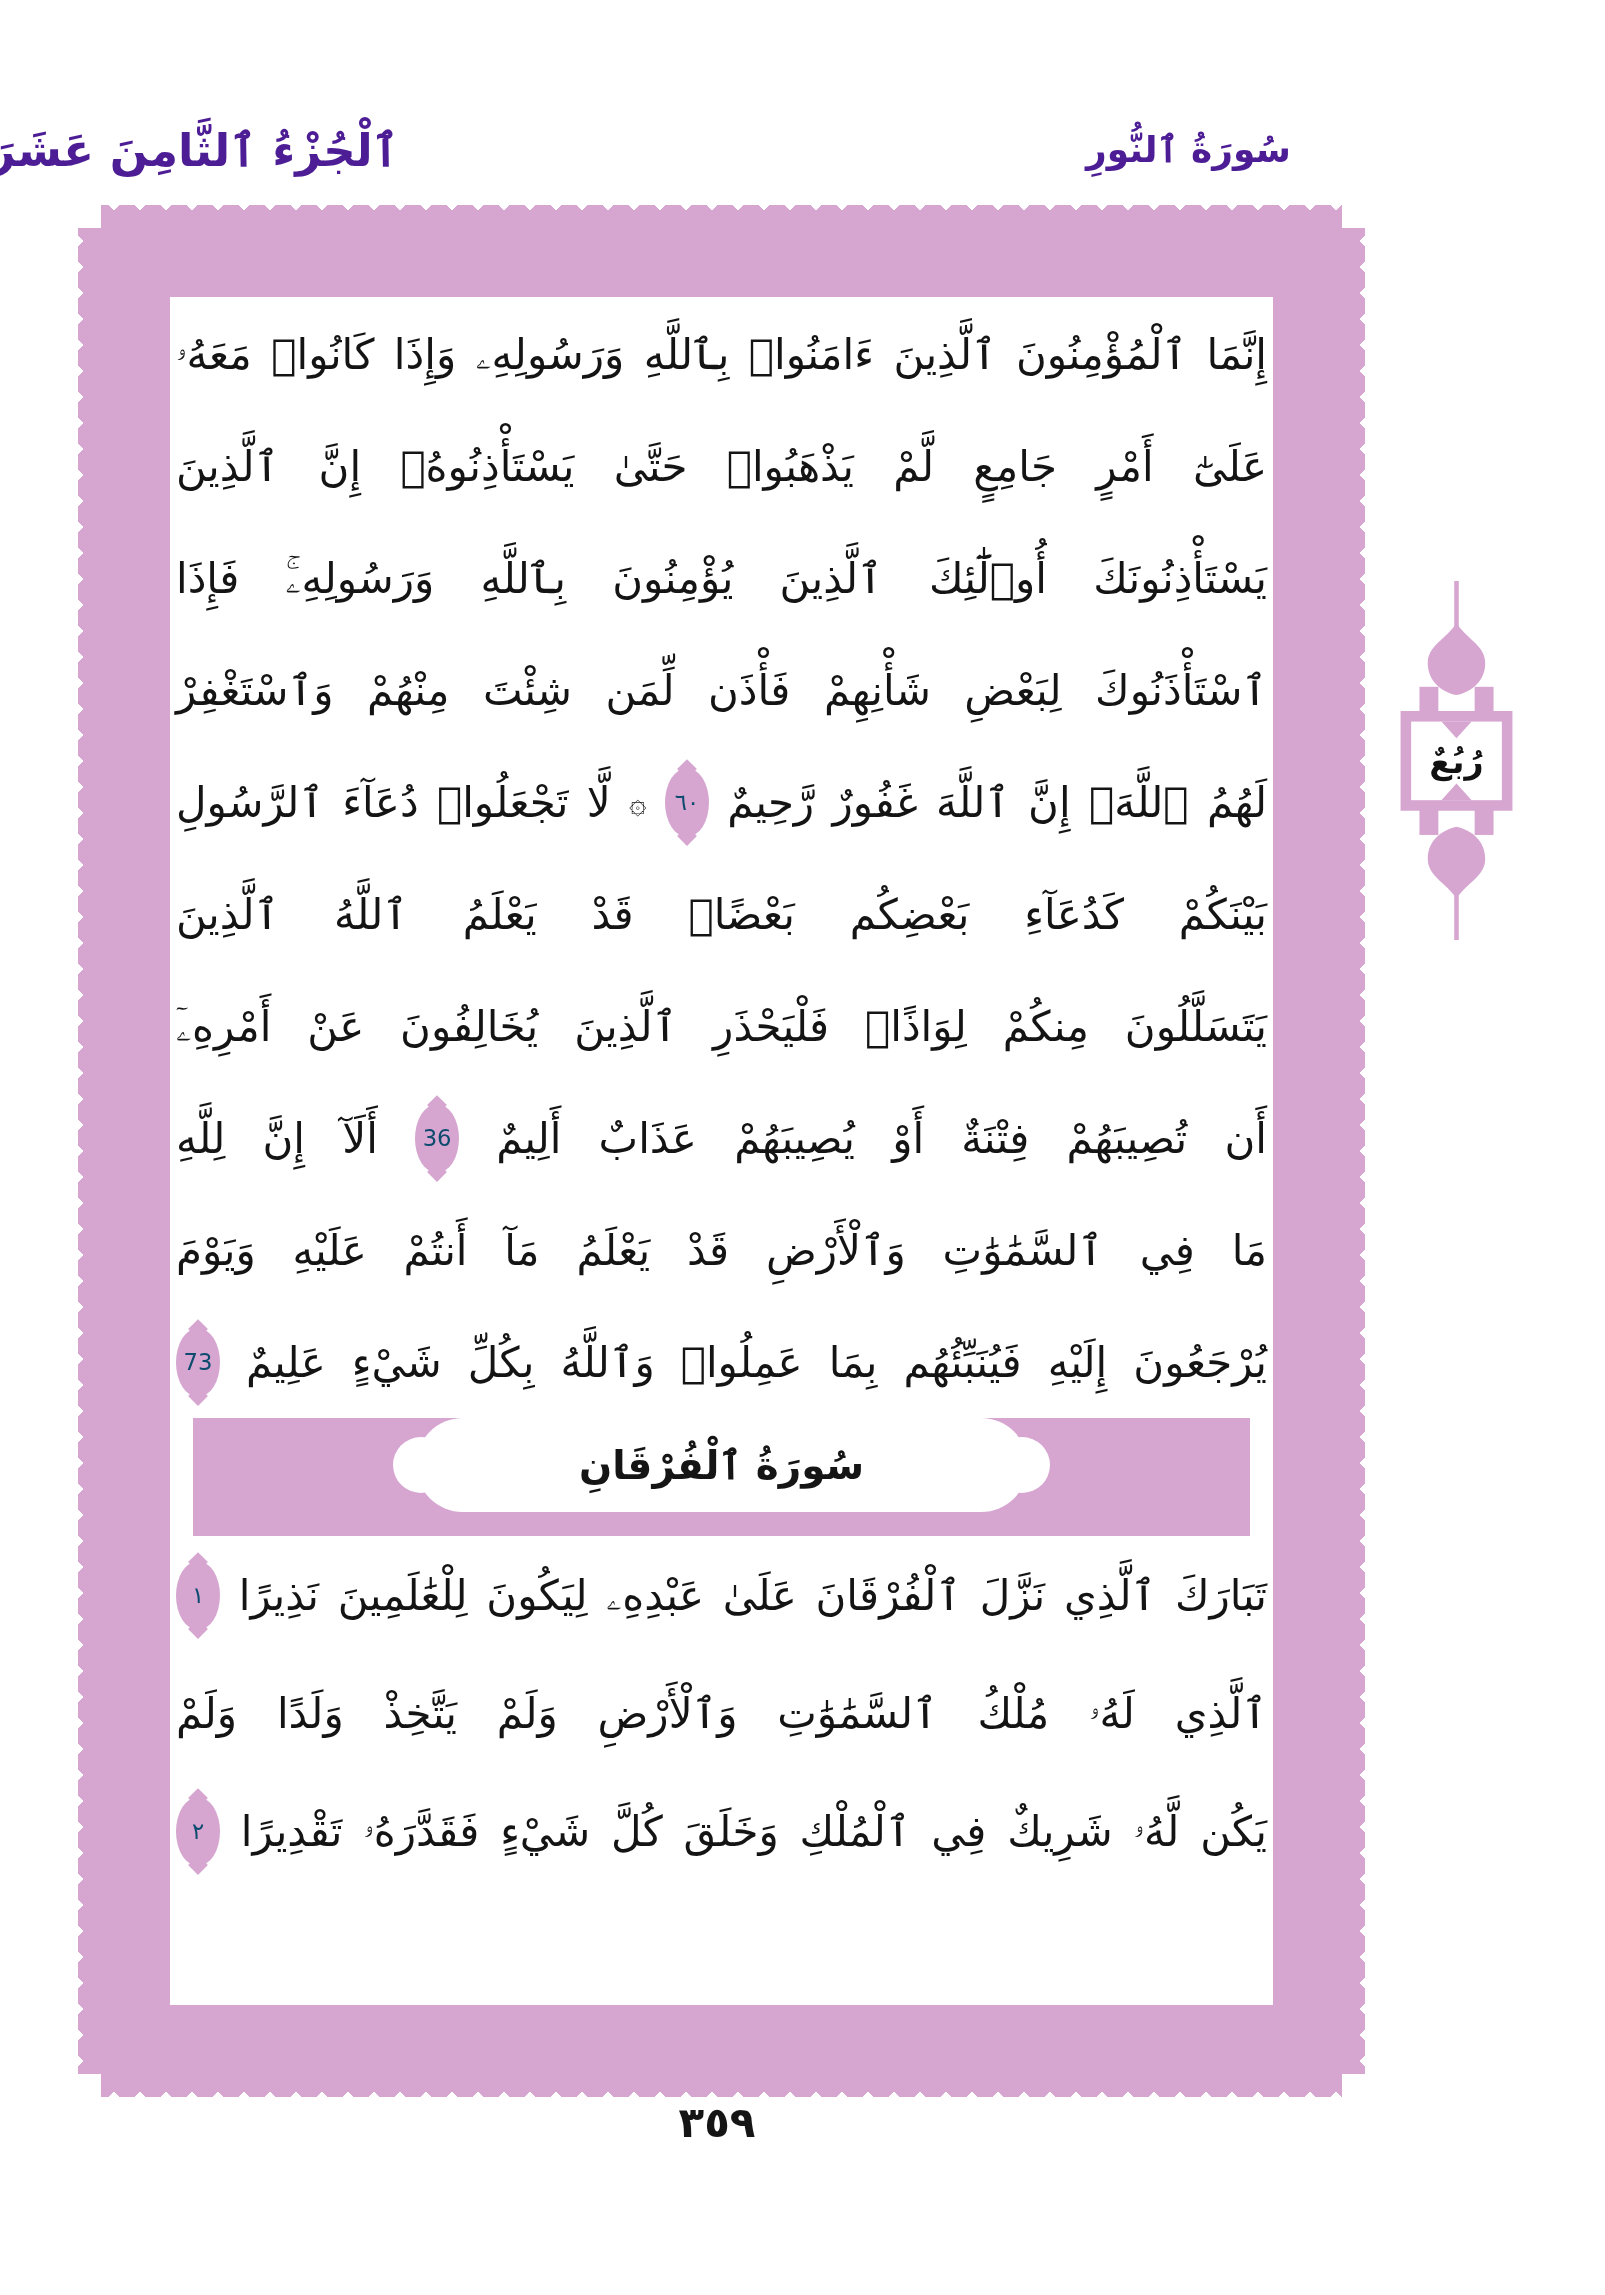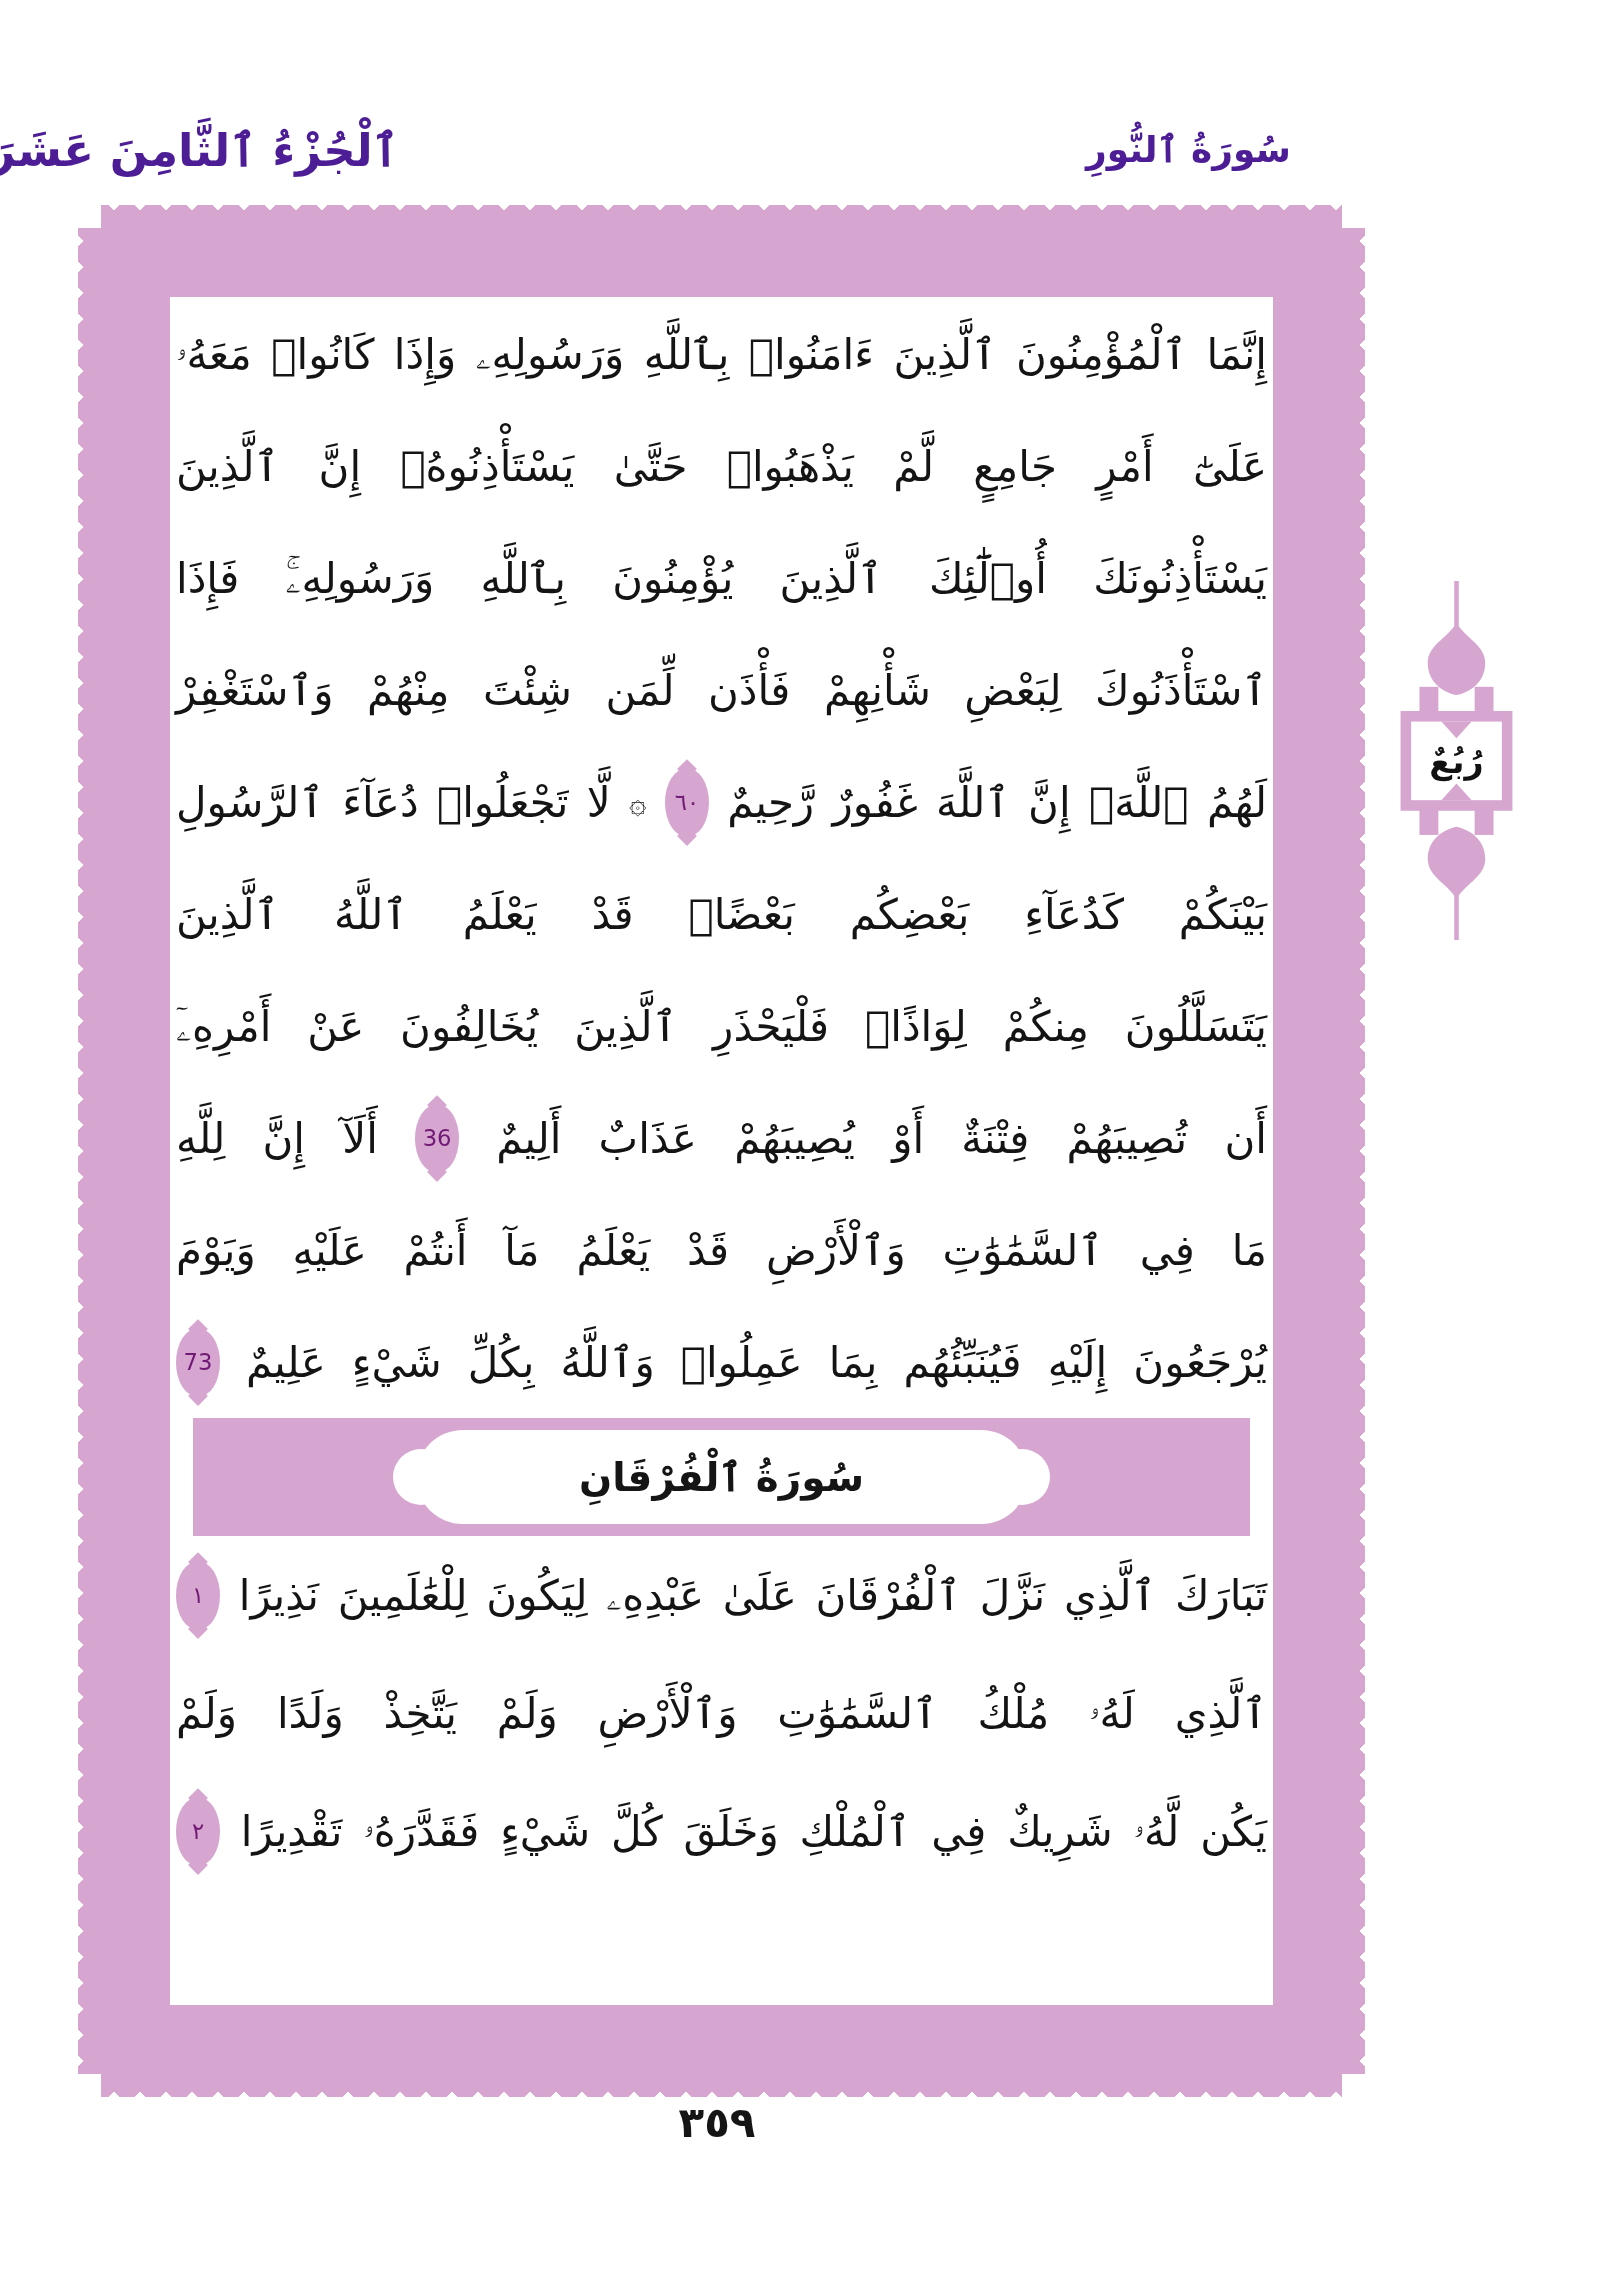--- a/index.html
+++ b/index.html
@@ -64,27 +64,27 @@
     width:44px;height:69px;background:#d6a6d1;border-radius:50%;
     display:inline-flex;align-items:center;justify-content:center;
     position:relative;flex:0 0 auto;
   }
   .vmark::before,.vmark::after{
     content:"";position:absolute;left:50%;width:13.6px;height:13.6px;background:#d6a6d1;
     transform:translateX(-50%) rotate(45deg);
   }
   .vmark::before{top:-6px;}
   .vmark::after{bottom:-6px;}
-  .vnum{font-size:22.7px;line-height:1;color:#701a75;}
+  .vnum{font-size:22.7px;line-height:1;color:#0c4a6e;}
   .hstar{font-size:30px;flex:0 0 auto;}
 
   
   #surah-band{
     height:118px;margin:0 22.7px;background:#d6a6d1;
-    display:flex;align-items:center;justify-content:center;position:relative;
+    display:flex;align-items:flex-start;justify-content:center;position:relative;
   }
   #surah-cartouche{
     width:612px;height:94px;background:#ffffff;border-radius:47px;
     display:flex;align-items:center;justify-content:center;position:relative;
   }
   #surah-cartouche::before,#surah-cartouche::after{
     content:"";position:absolute;top:50%;width:56px;height:56px;background:#ffffff;
     border-radius:50%;transform:translateY(-50%);
   }
   #surah-cartouche::before{right:-22.7px;}

